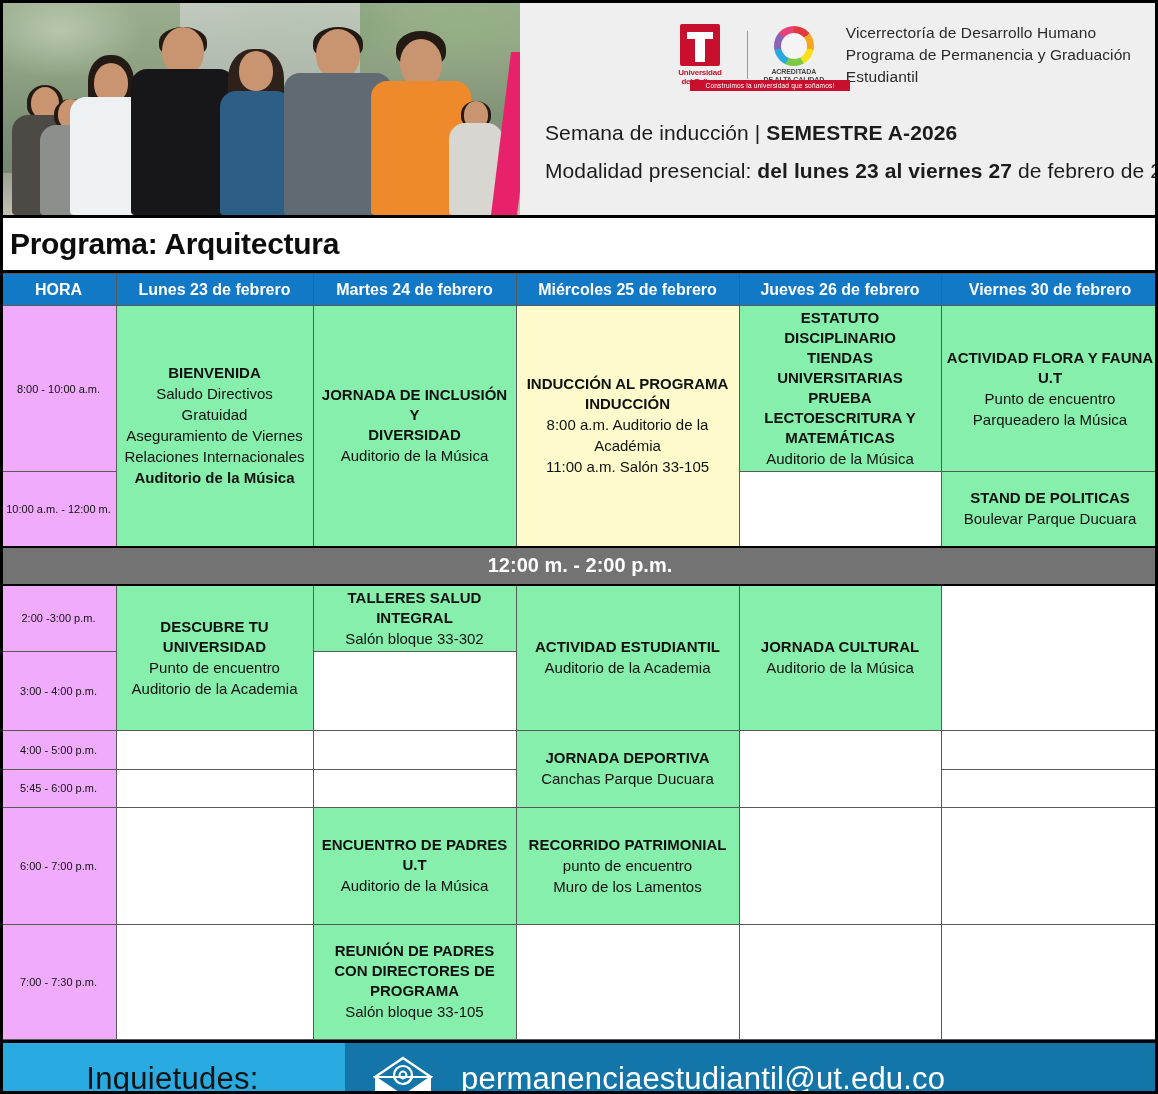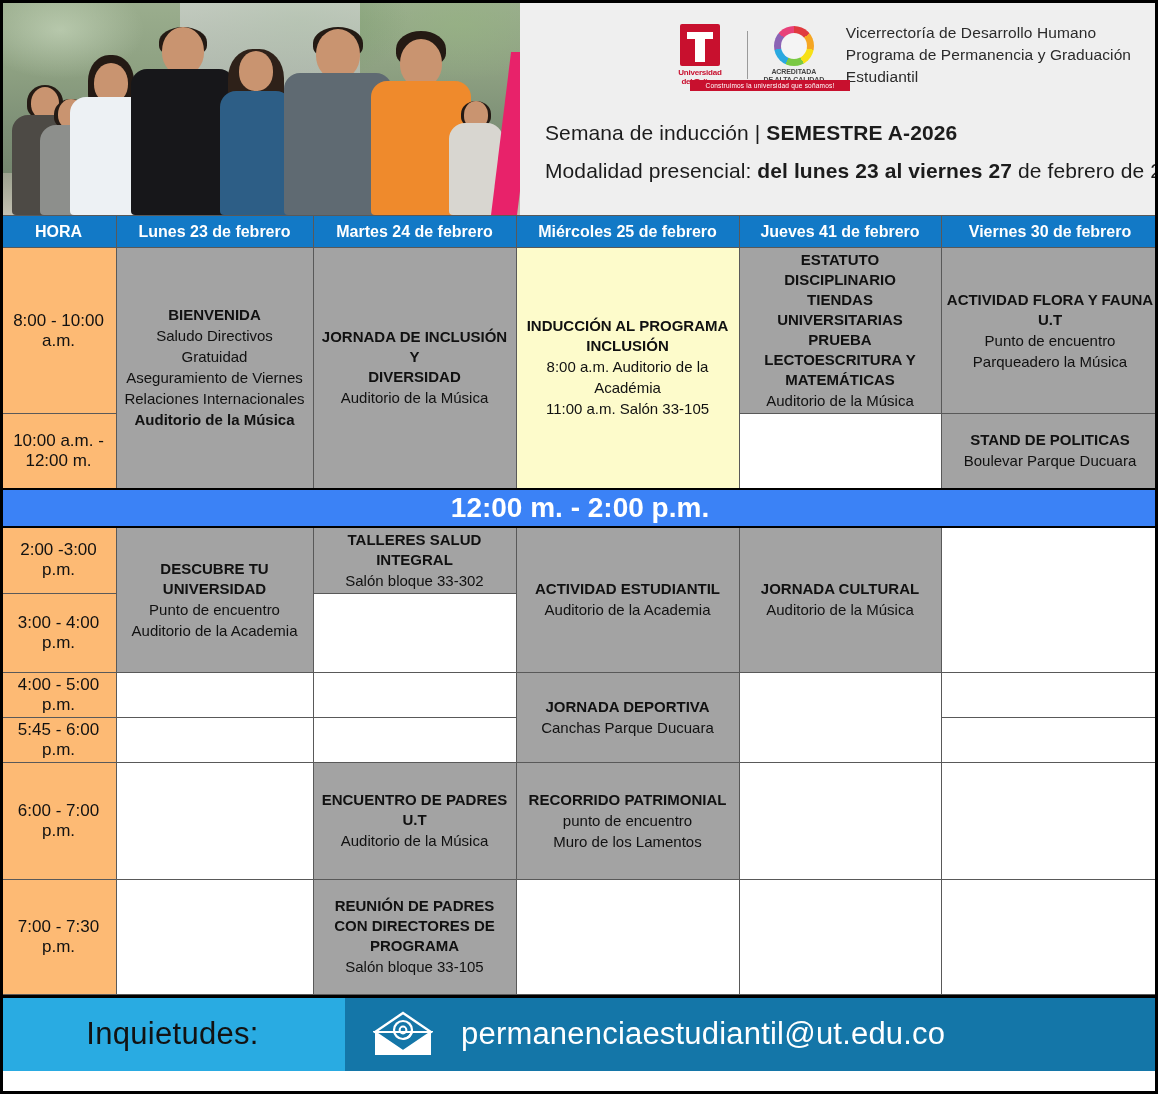--- a/index.html
+++ b/index.html
@@ -245,45 +245,45 @@
   thead th {
     background: #1279C6;
     color: #ffffff;
     font-size: 16px;
     font-weight: bold;
     height: 32px;
     border: 1px solid #1279C6;
     letter-spacing: 0;
   }
   td.hora {
-    font-size: 17px;
+    font-size: 11px;
     color: #111;
-    background: #fdba74;
+    background: #f0abfc;
     font-weight: normal;
   }
-  td.blue { background: #a3a3a3; }
+  td.blue { background: #86efac; }
   td.yellow { background: #FDFBCB; }
   td.white { background: #ffffff; }
   .cell-title {
     font-weight: bold;
     font-size: 15px;
     color: #111;
     line-height: 20px;
   }
   .cell-sub {
     font-size: 15px;
     color: #111;
     line-height: 21px;
   }
   .cell-sub.b { font-weight: bold; }
   tr.lunch td {
-    background: #3b82f6;
+    background: #737373;
     color: #ffffff;
     font-weight: bold;
-    font-size: 28px;
+    font-size: 20px;
     height: 38px;
     border: 2px solid #000;
   }
 
   
   .footer {
     display: flex;
     height: 76px;
     border-top: 3px solid #000;
     box-sizing: border-box;
@@ -404,37 +404,40 @@
         <div class="logo-tag">Construimos la universidad que soñamos!</div>
       </div>
 
       <div class="banner-lines">
         <div class="banner-line"><span>Semana de inducción | </span><b>SEMESTRE A-2026</b></div>
         <div class="banner-line"><span>Modalidad presencial: </span><b>del lunes 23 al viernes 27</b><span> de febrero de 2026</span></div>
       </div>
     </div>
   </div>
 
+  <div class="prog-title-wrap">
+    <div class="prog-title">Programa: Arquitectura</div>
+  </div>
 
   <table class="sched">
     <colgroup>
       <col style="width:115px">
       <col style="width:197px">
       <col style="width:203px">
       <col style="width:223px">
       <col style="width:202px">
       <col style="width:218px">
     </colgroup>
     <thead>
       <tr>
         <th>HORA</th>
         <th>Lunes 23 de febrero</th>
         <th>Martes 24 de febrero</th>
         <th>Miércoles 25 de febrero</th>
-        <th>Jueves 41 de febrero</th>
+        <th>Jueves 26 de febrero</th>
         <th>Viernes 30 de febrero</th>
       </tr>
     </thead>
     <tbody>
 
       <tr style="height:99px;">
         <td class="hora">8:00 - 10:00 a.m.</td>
         <td class="blue" rowspan="2">
           <div class="cell-title">BIENVENIDA</div>
           <div class="cell-sub">Saludo Directivos</div>
@@ -443,21 +446,21 @@
           <div class="cell-sub">Relaciones Internacionales</div>
           <div class="cell-sub b">Auditorio de la Música</div>
         </td>
         <td class="blue" rowspan="2">
           <div class="cell-title">JORNADA DE INCLUSIÓN Y</div>
           <div class="cell-title">DIVERSIDAD</div>
           <div class="cell-sub">Auditorio de la Música</div>
         </td>
         <td class="yellow" rowspan="2">
           <div class="cell-title">INDUCCIÓN AL PROGRAMA</div>
-          <div class="cell-title">INCLUSIÓN</div>
+          <div class="cell-title">INDUCCIÓN</div>
           <div class="cell-sub">8:00 a.m. Auditorio de la</div>
           <div class="cell-sub">Académia</div>
           <div class="cell-sub">11:00 a.m. Salón 33-105</div>
         </td>
         <td class="blue">
           <div class="cell-title">ESTATUTO DISCIPLINARIO</div>
           <div class="cell-title">TIENDAS UNIVERSITARIAS</div>
           <div class="cell-title">PRUEBA LECTOESCRITURA Y</div>
           <div class="cell-title">MATEMÁTICAS</div>
           <div class="cell-sub">Auditorio de la Música</div>

